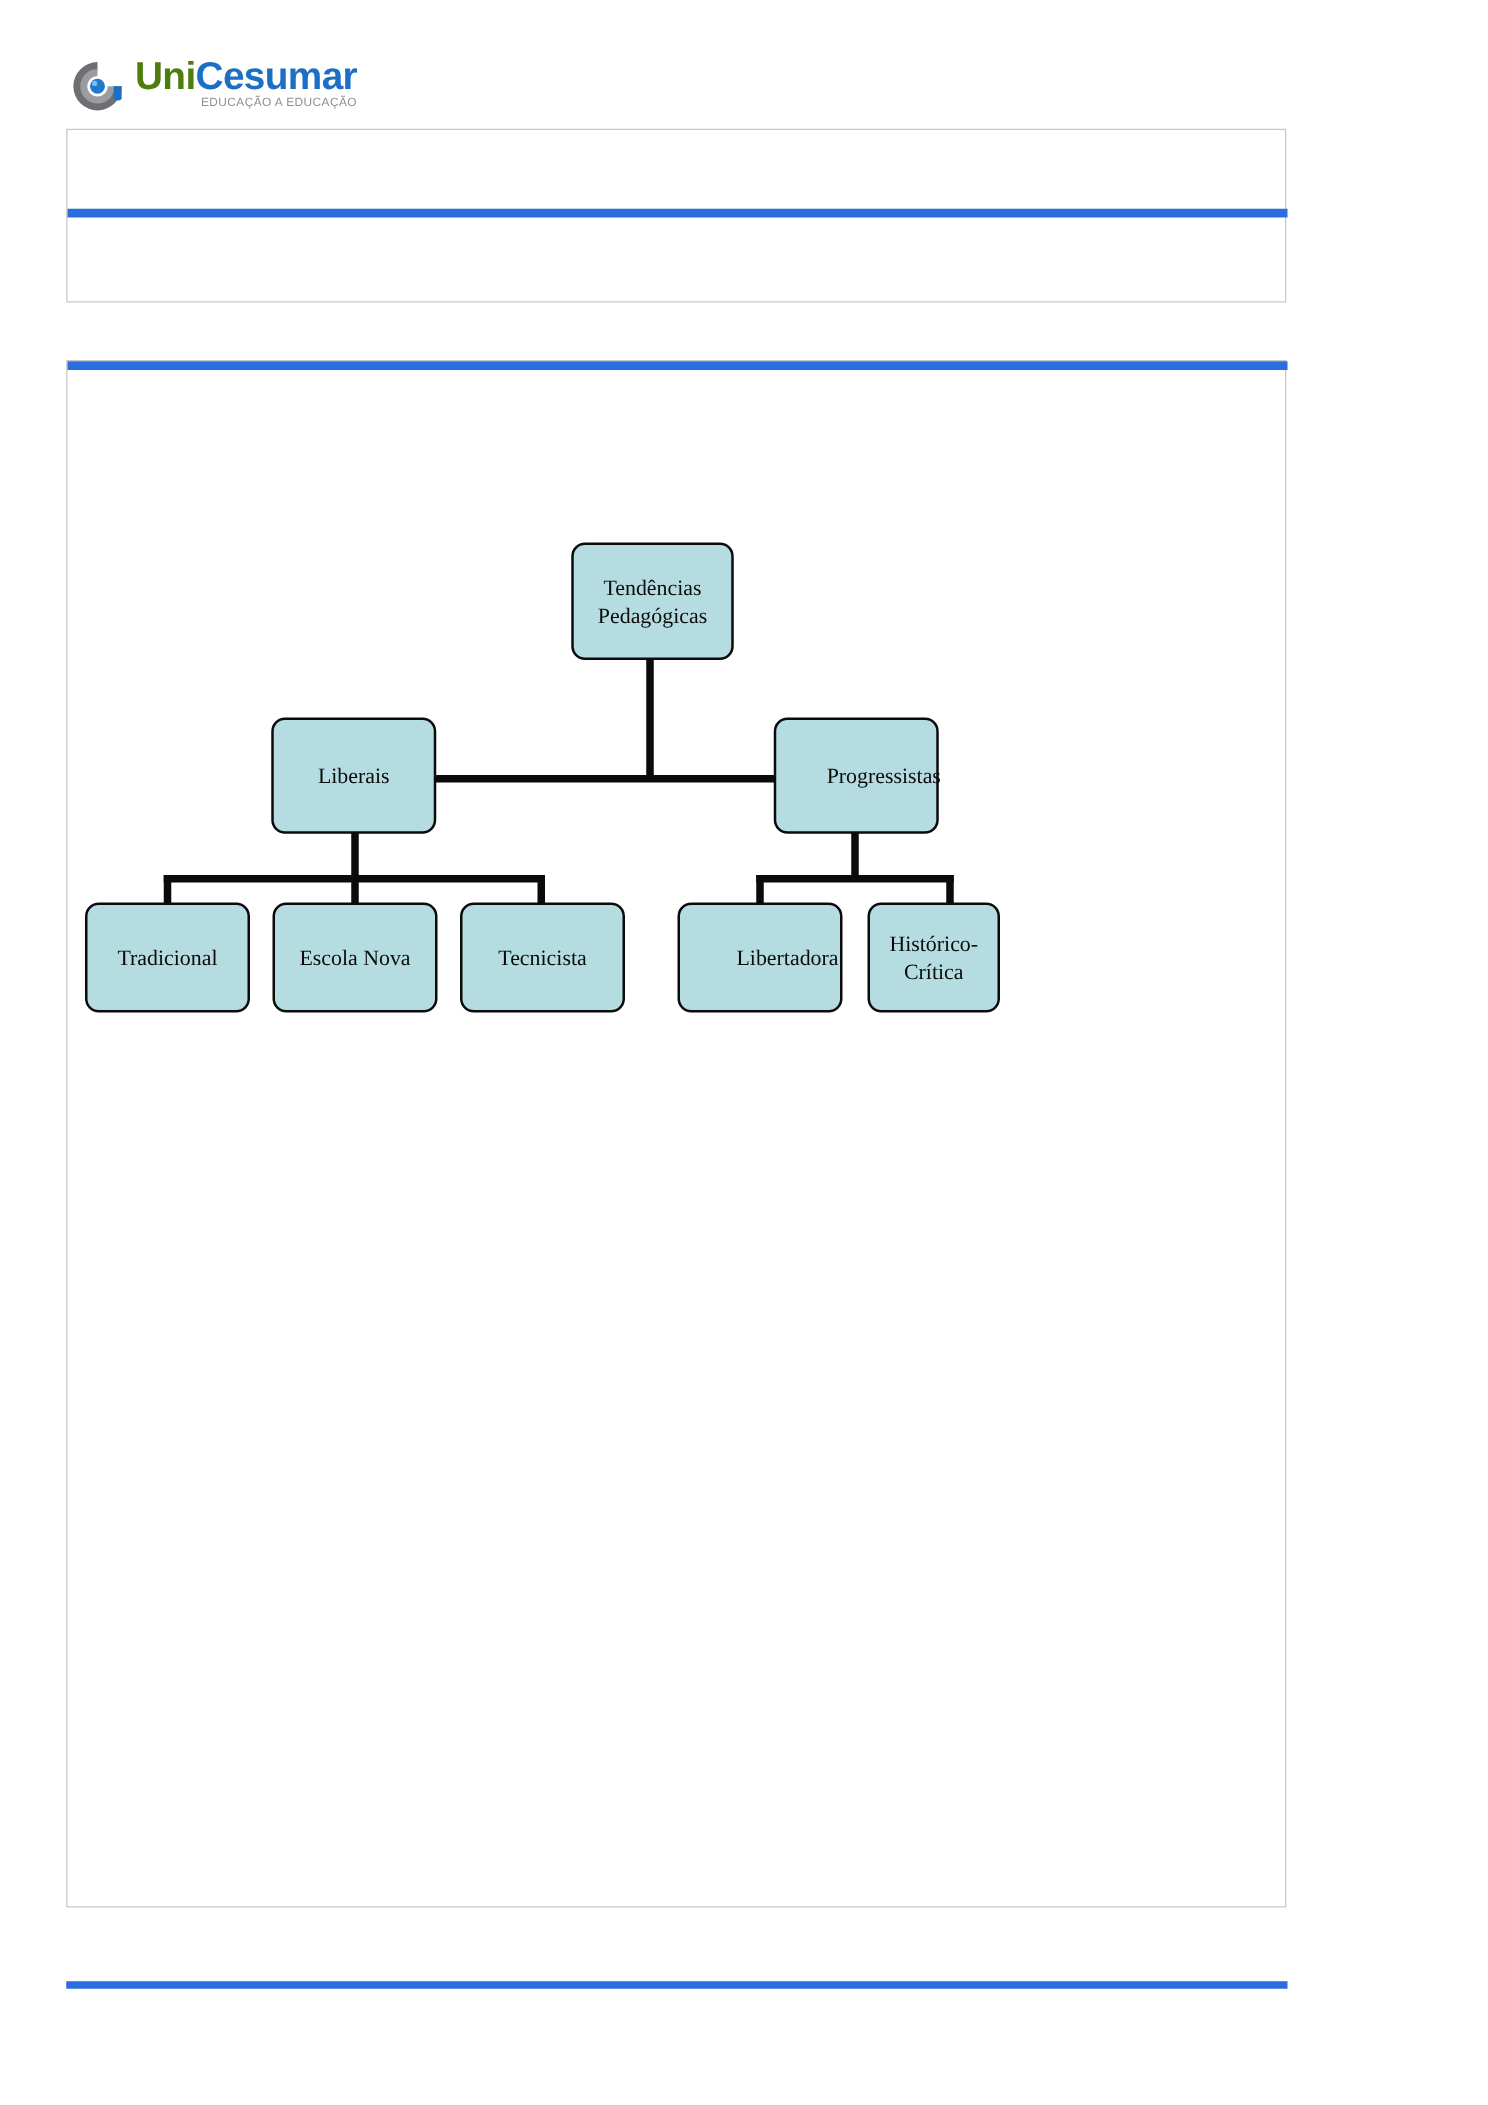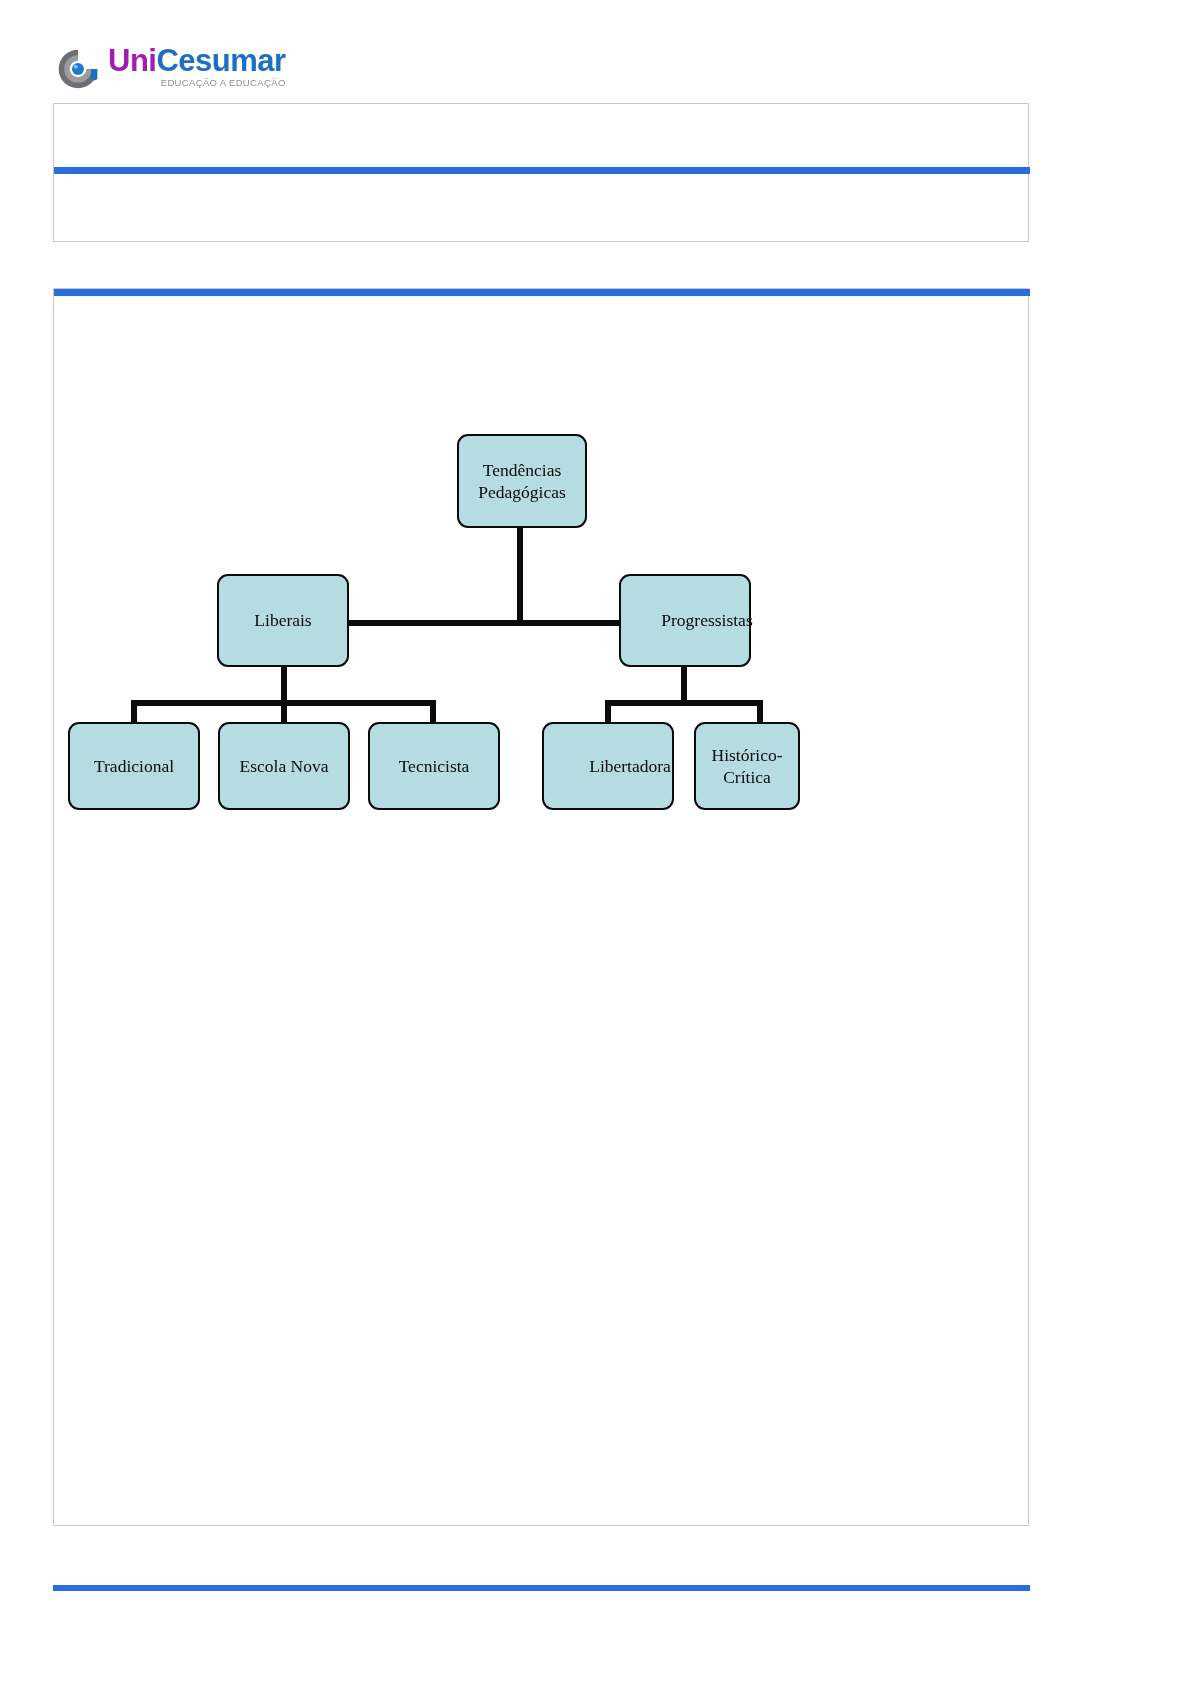--- a/index.html
+++ b/index.html
@@ -35,21 +35,21 @@
     flex-direction: column;
     align-items: flex-end;
   }
   .logo-wordmark {
     font-size: 31px;
     font-weight: bold;
     letter-spacing: -0.5px;
     line-height: 34px;
     white-space: nowrap;
   }
-  .logo-uni { color: #a21caf; }
+  .logo-uni { color: #4d7c0f; }
   .logo-cesumar { color: #1c6fc4; }
   .logo-tagline {
     font-size: 9.5px;
     letter-spacing: 0.35px;
     color: #8d8f92;
     line-height: 11px;
     margin-top: -1px;
     white-space: nowrap;
   }
 

